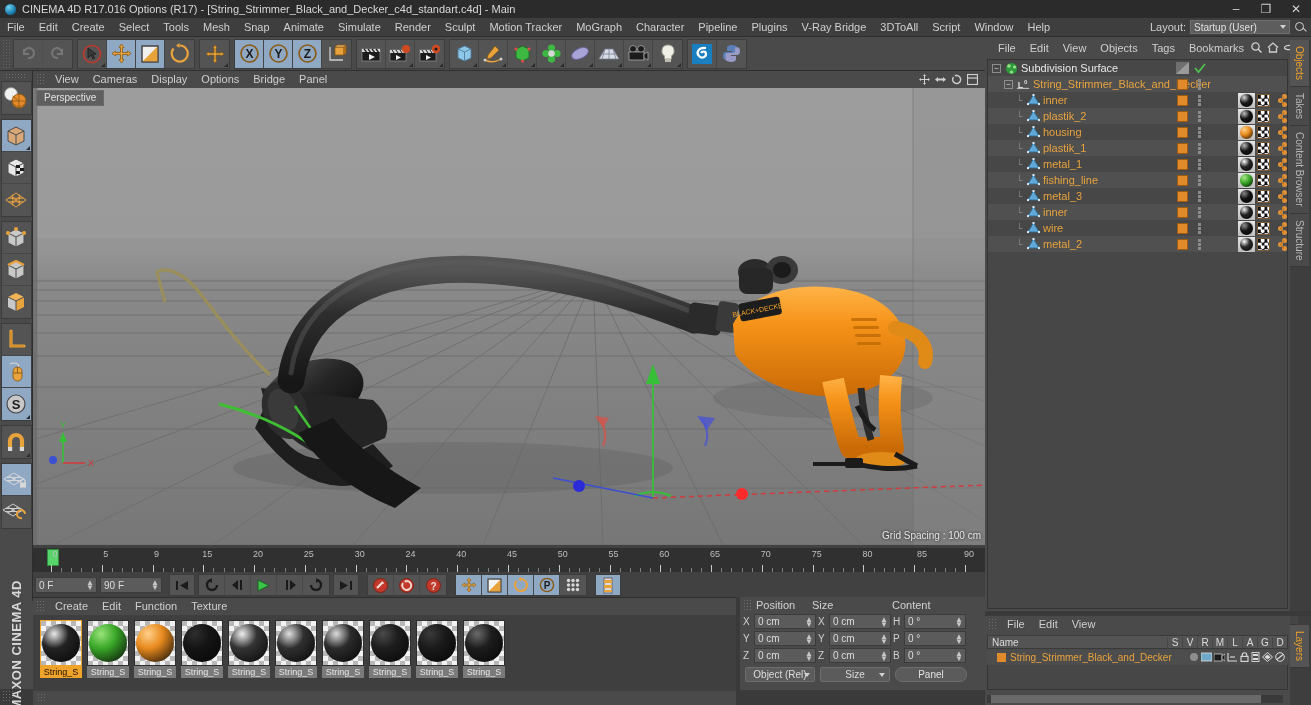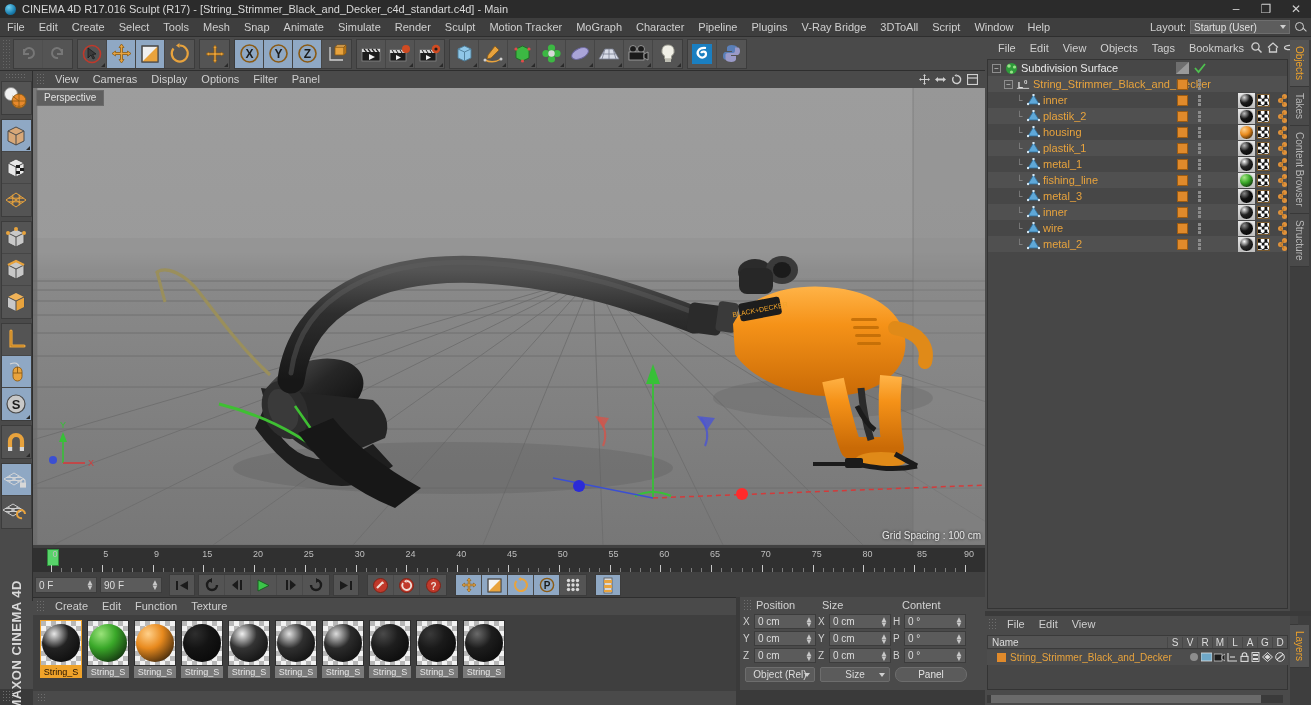--- a/index.html
+++ b/index.html
@@ -222,21 +222,21 @@
   .hscroll{ position:absolute; left:2px; bottom:2px; width:296px; height:8px; background:#3a3a3a;}
   .hscroll i{ display:block; height:8px; background:#6a6a6a; width:270px; margin-left:4px;}
 </style>
 </head>
 <body>
 
 <div id="app">
 
   <div class="titlebar">
     <div class="tb-ico"></div>
-    <div class="tb-title">CINEMA 4D R17.016 Sculpt (R17) - [String_Strimmer_Black_and_Decker_c4d_standart.c4d] - Main</div>
+    <div class="tb-title">CINEMA 4D R17.016 Options (R17) - [String_Strimmer_Black_and_Decker_c4d_standart.c4d] - Main</div>
     <div class="tb-btns">
       <div class="tb-btn">–</div>
       <div class="tb-btn">❐</div>
       <div class="tb-btn close">✕</div>
     </div>
   </div>
 
   <div class="menubar">
     <div class="menu-item">File</div>
     <div class="menu-item">Edit</div>
@@ -753,21 +753,21 @@
         </g>
       </g>
     </svg>
 
     <div class="vp-menu">
       <div class="vpm-grip"></div>
       <div class="menu-item">View</div>
       <div class="menu-item">Cameras</div>
       <div class="menu-item">Display</div>
       <div class="menu-item">Options</div>
-      <div class="menu-item">Filter</div>
+      <div class="menu-item">Bridge</div>
       <div class="menu-item">Panel</div>
       <div class="vp-nav">
         <span>
           <svg width="11" height="11" viewBox="0 0 11 11">
               <path d="M5.5 0 L7 2 L6 2 L6 5 L9 5 L9 4 L11 5.5 L9 7 L9 6 L6 6 L6 9 L7 9 L5.5 11 L4 9 L5 9 L5 6 L2 6 L2 7 L0 5.5 L2 4 L2 5 L5 5 L5 2 L4 2 Z" fill="#d0d0d0"></path>
             </svg>
         </span>
         <span>
           <svg width="11" height="11" viewBox="0 0 11 11">
               <path d="M0 5.5 L3 3 L3 4.6 L8 4.6 L8 3 L11 5.5 L8 8 L8 6.4 L3 6.4 L3 8 Z" fill="#d0d0d0"></path>
@@ -1108,21 +1108,21 @@
         </div>
       </div>
     <div class="mm-foot">
       <div class="g"></div>
     </div>
   </div>
 
   <div class="coords">
     <div class="co-head">
       <div class="co-gr" style="width:9px;height:12px;margin:0 4px 0 3px;background-image:radial-gradient(#6e6e6e 1px,transparent 1px);background-size:3px 3px;"></div>
-      <div class="co-title" style="width:66px">Position</div>
+      <div class="co-title" style="width:56px">Position</div>
       <div class="co-title" style="width:80px">Size</div>
       <div class="co-title">Content</div>
     </div>
     <div id="coordrows">
         <div class="co-row">
           <span class="co-ax">X</span>
           <span class="co-in">
             <span>0 cm</span>
             <span class="spin">▲<br>▼</span>
           </span>

